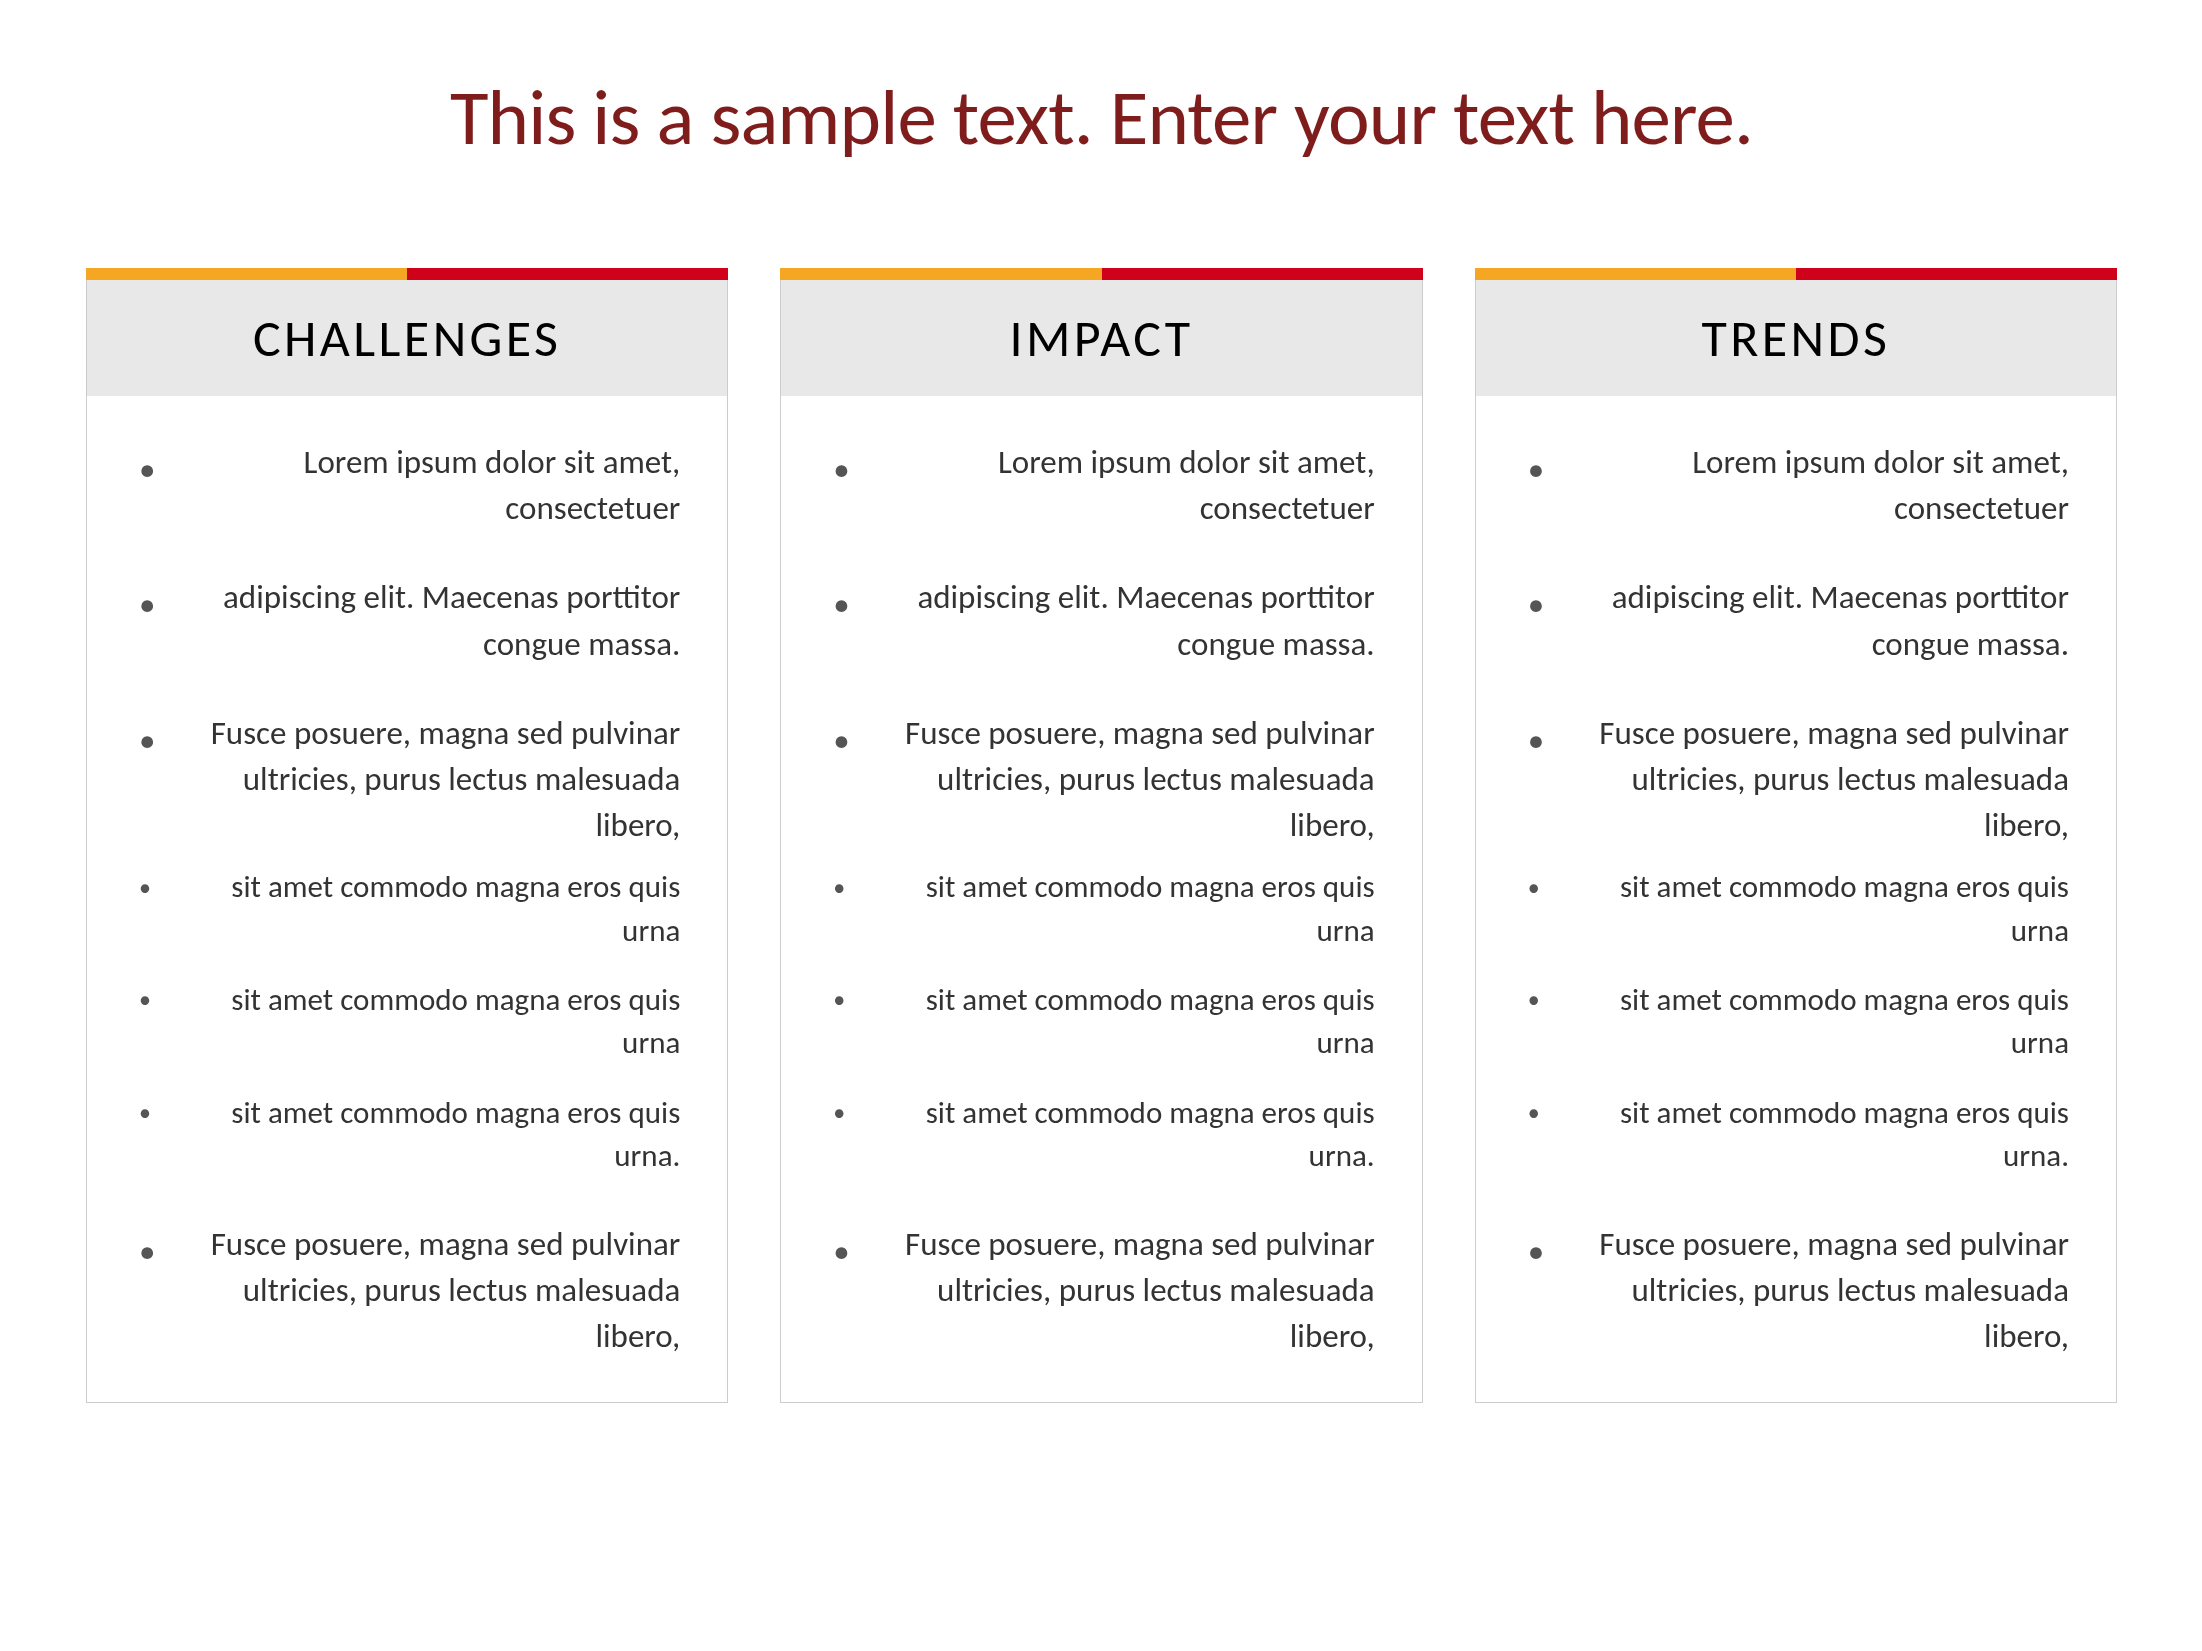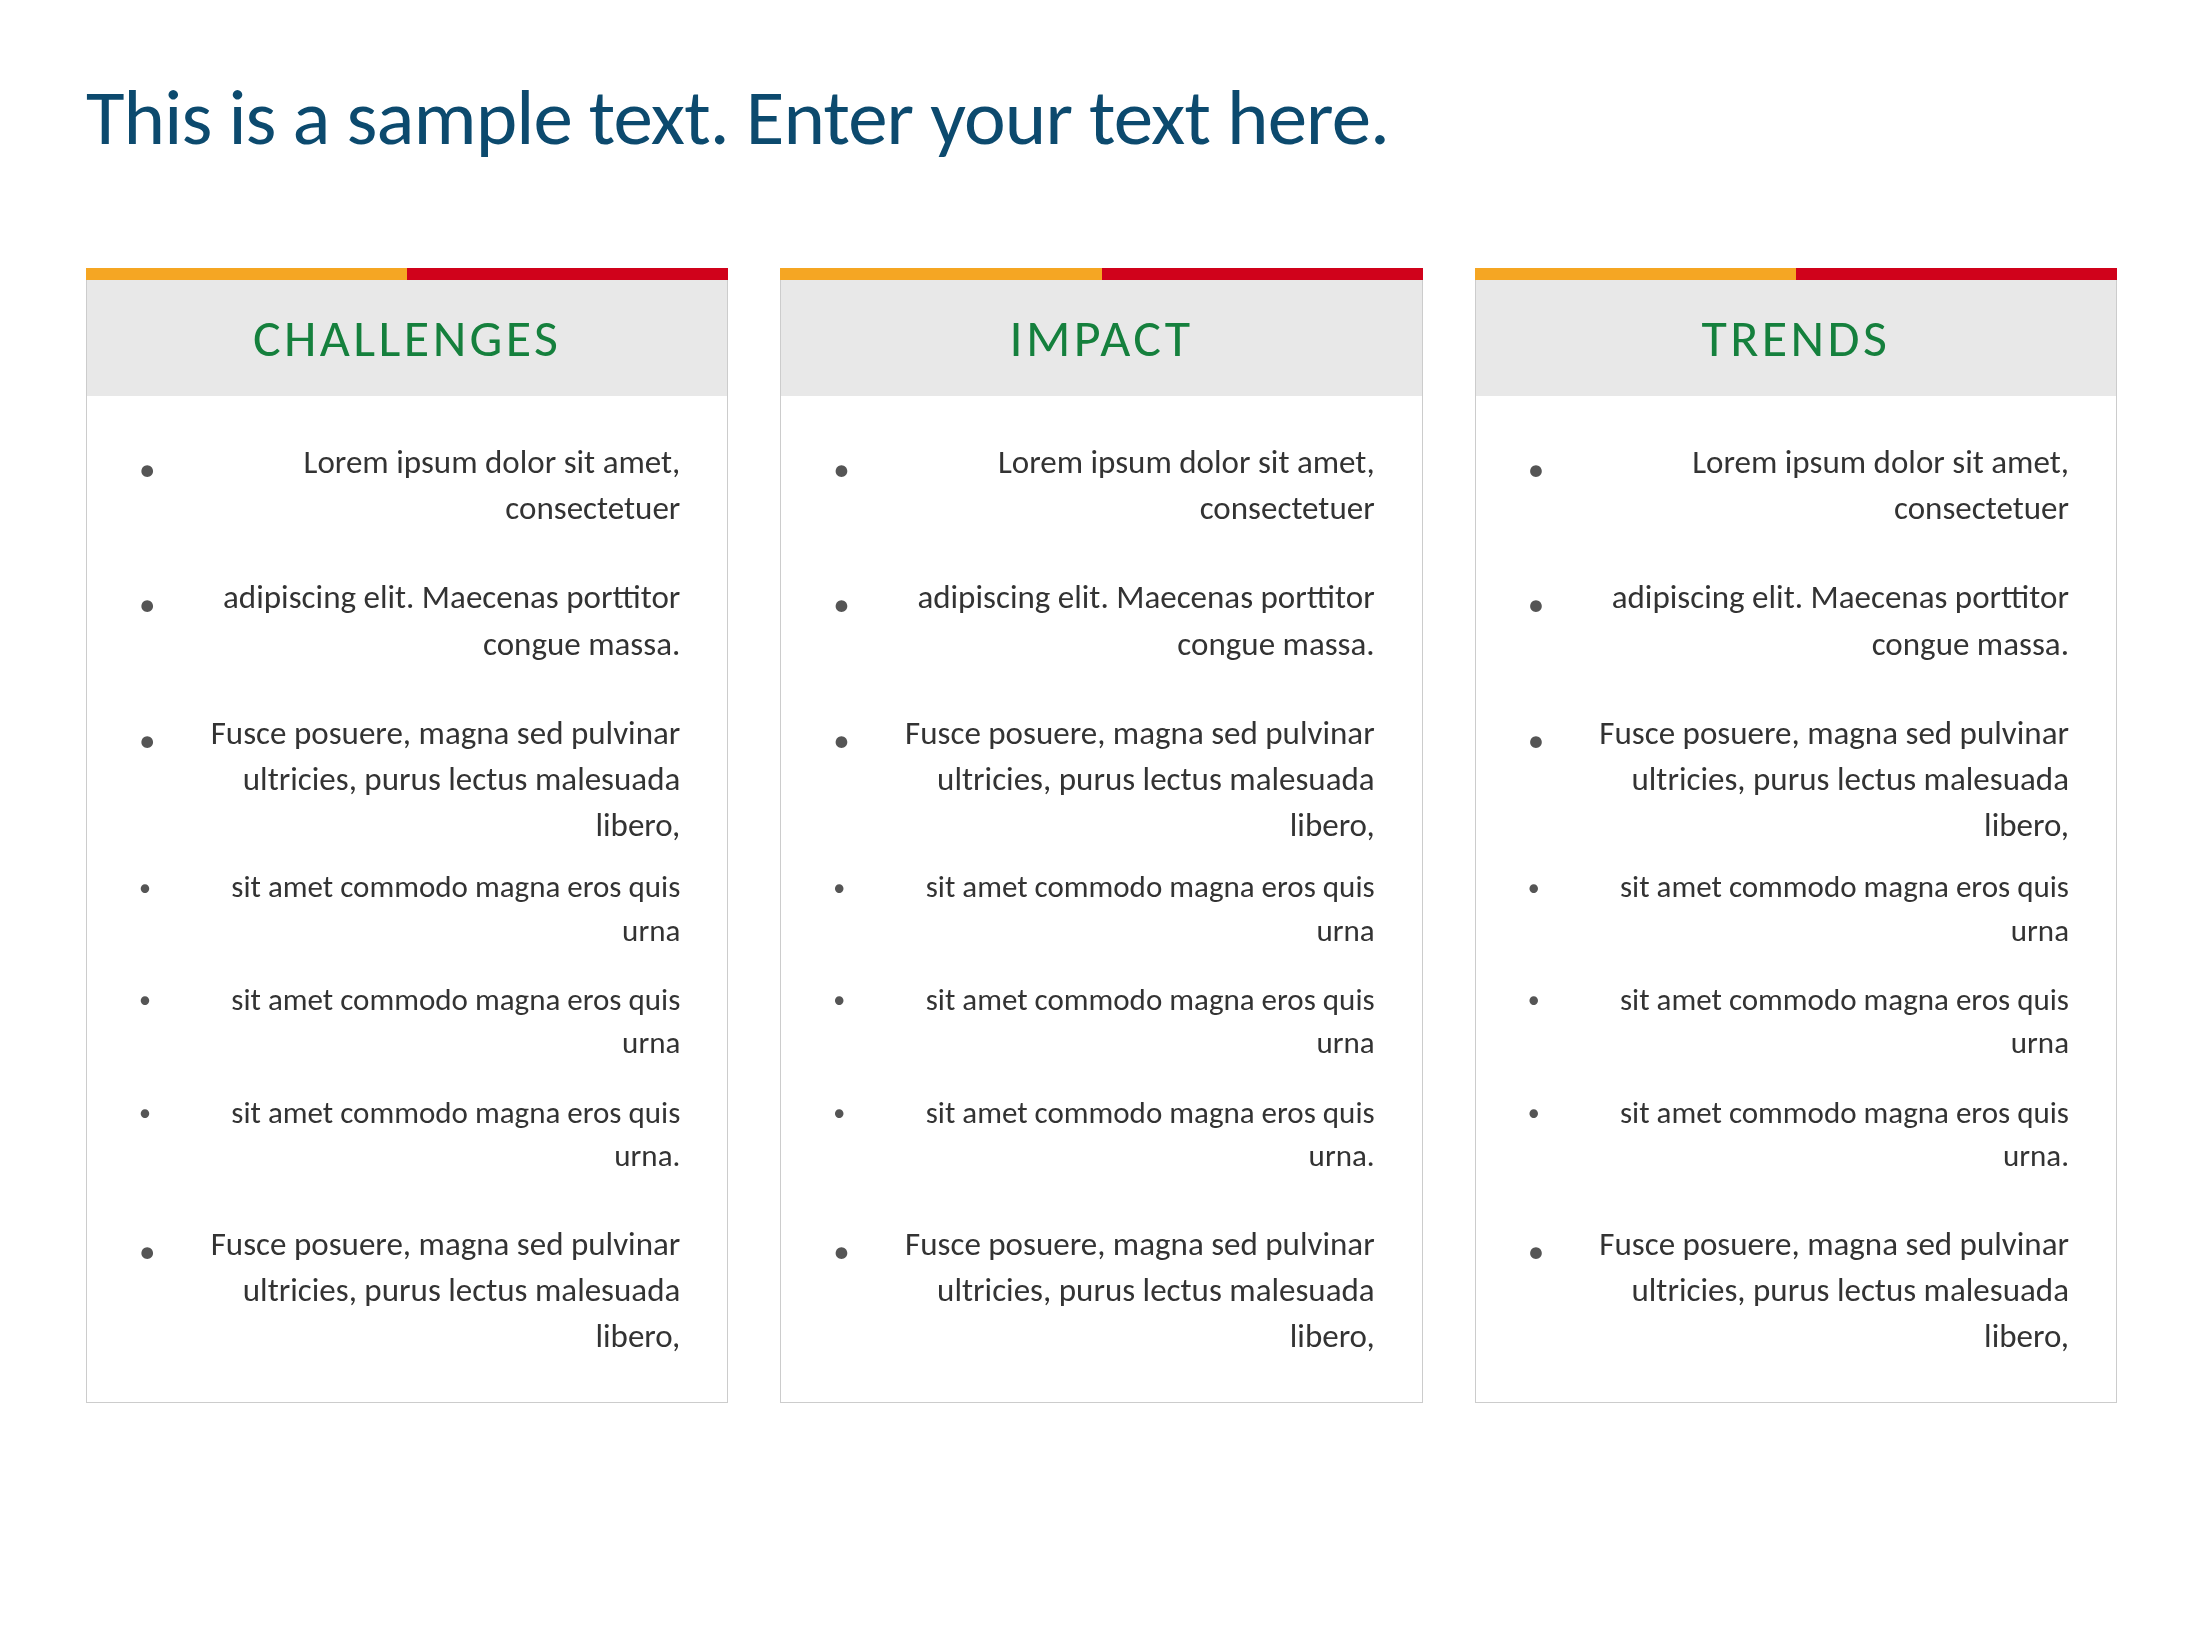--- a/index.html
+++ b/index.html
@@ -13,23 +13,24 @@
       font-family: 'Calibri', 'Segoe UI', Arial, sans-serif;
       width: 2203px;
       height: 1652px;
       overflow: hidden;
       padding: 69px 86px;
     }
 
     .page-title {
       font-size: 79px;
       font-weight: 400;
-      color: #0c4a6e;
+      color: #7f1d1d;
       margin-bottom: 103px;
       letter-spacing: -0.9px;
+      text-align: center;
     }
 
     .columns-container {
       display: flex;
       gap: 52px;
       align-items: flex-start;
       width: 100%;
     }
 
     .column {
@@ -55,21 +56,21 @@
       background: #D0021B;
     }
 
     .column-header {
       background: #e8e8e8;
       text-align: center;
       padding: 26px 17px;
       font-size: 52px;
       font-weight: 400;
       letter-spacing: 3.4px;
-      color: #15803d;
+      color: #000000;
       border-left: 1.7px solid #cccccc;
       border-right: 1.7px solid #cccccc;
       margin-bottom: 0;
     }
 
     .column-body {
       background: #ffffff;
       border-left: 1.7px solid #cccccc;
       border-right: 1.7px solid #cccccc;
       border-bottom: 1.7px solid #cccccc;

